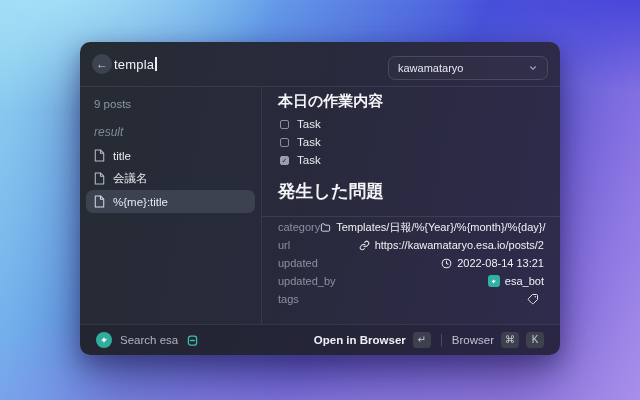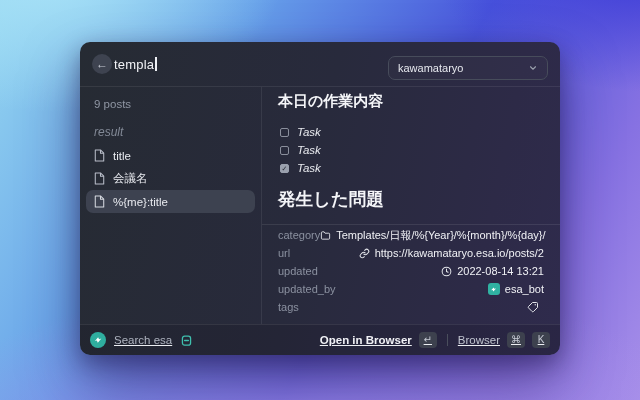--- a/index.html
+++ b/index.html
@@ -36,38 +36,38 @@
   .posts-count{font-size:11.5px;color:#8f96a3;padding:0 8px;line-height:14px;}
   .section-label{font-size:12px;color:#828996;padding:0 8px;margin-top:15px;line-height:13px;font-style:italic;}
   .side-item{height:23px;margin-top:0;display:flex;align-items:center;gap:8px;padding:0 8px;
     border-radius:7px;font-size:11.5px;color:#e8eaef;}
   .side-list{margin-top:5px;}
   .side-item.selected{background:#3d4250;}
   .doc-icon{flex:0 0 auto;display:flex;}
   
   .main{flex:1;padding:6px 16px 0;position:relative;min-width:0;}
   .h-sub{font-size:15px;font-weight:700;color:#f4f5f8;margin:0;line-height:16px;}
-  .task-list{margin-top:14px;font-style:italic;}
+  .task-list{margin-top:6px;}
   .task-row{height:18px;display:flex;align-items:center;gap:8px;font-size:11.5px;color:#e8eaef;padding-left:2px;}
   .cb{width:9px;height:9px;box-sizing:border-box;border:1.2px solid #8a8f9c;border-radius:2px;
     display:flex;align-items:center;justify-content:center;}
   .cb.checked{background:#9aa0ad;border-color:#9aa0ad;color:#262a33;}
   .cb.checked::after{content:"✓";font-size:7px;line-height:1;font-weight:700;}
   .h-main{font-size:17.5px;font-weight:700;color:#f4f5f8;margin:12px 0 0;line-height:20px;}
   .meta-divider{border:none;border-top:1px solid rgba(255,255,255,.09);margin:15px -16px 0;}
   .meta-list{margin-top:1px;}
   .meta-row{height:18px;display:flex;align-items:center;justify-content:space-between;font-size:11px;}
   .meta-label{color:#8b91a0;}
   .meta-value{display:flex;align-items:center;gap:5px;color:#f0f1f5;white-space:nowrap;}
   .meta-value svg{flex:0 0 auto;}
   .avatar{width:12px;height:12px;border-radius:3px;background:#30b2a2;display:flex;
     align-items:center;justify-content:center;}
   
   .footer{height:30px;flex:0 0 30px;border-top:1px solid rgba(255,255,255,.08);
-    background:rgba(10,8,20,.12);display:flex;align-items:center;padding:0 10px;text-decoration:underline;}
+    background:rgba(10,8,20,.12);display:flex;align-items:center;padding:0 16px;}
   .esa-logo{width:16px;height:16px;border-radius:50%;background:#2fae9f;display:flex;
     align-items:center;justify-content:center;}
   .app-name{font-size:11.5px;color:#aeb3bf;margin:0 8px 0 8px;}
   .footer-right{margin-left:auto;display:flex;align-items:center;gap:7px;}
   .action-label{font-size:11.5px;font-weight:700;color:#f0f1f5;}
   .action-label.dim{font-weight:400;color:#c0c4cf;}
   .key-badge{min-width:10px;height:16px;padding:0 4px;border-radius:4px;background:#3d414e;
     color:#c7cbd5;font-size:10px;display:flex;align-items:center;justify-content:center;line-height:1;}
   .vr{width:1px;height:12px;background:#4a4e5c;margin:0 3px;}
   svg{display:block;}

